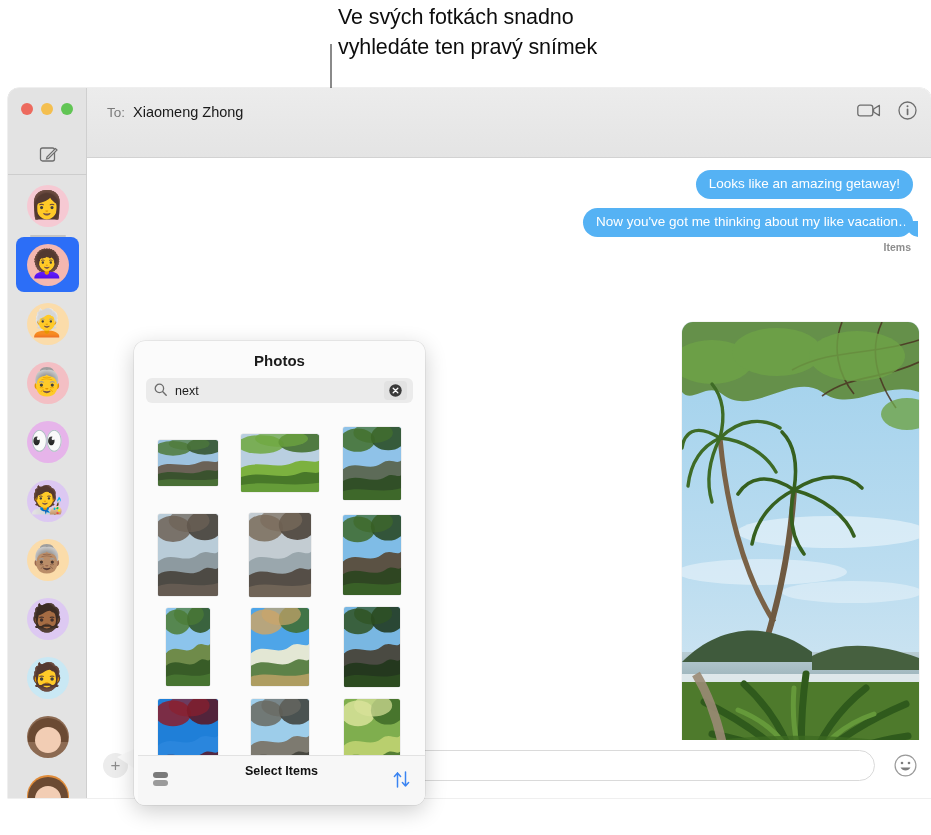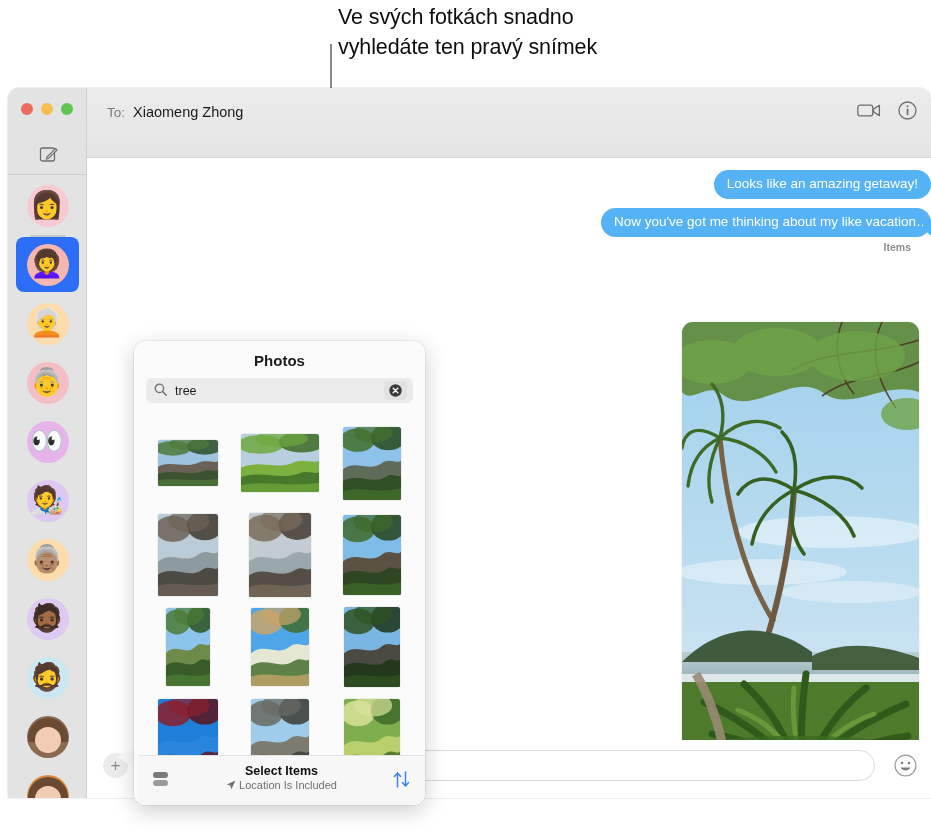--- a/index.html
+++ b/index.html
@@ -93,21 +93,21 @@
     font-size: 13.5px; color: #7b7b7b;
   }
   .to-name {
     position: absolute; left: 46px; top: 16px;
     font-size: 14.5px; color: #1a1a1a;
   }
   .tb-actions { position: absolute; right: 14px; top: 13px; display: flex; gap: 17px; align-items: center; }
 
   .thread { position: absolute; left: 0; top: 52px; right: 0; bottom: 58px; }
 
-  .bubble-row { display: flex; justify-content: flex-end; }
+  .bubble-row { display: flex; justify-content: flex-end; padding-right: 18px; }
   .bubble {
     position: relative;
     background: #55b2f4; color: #fff;
     border-radius: 16px;
     padding: 5px 13px 6px 13px;
     font-size: 13.5px; line-height: 18px;
     max-width: 330px; white-space: nowrap;
   }
   .bubble.tail::after {
     content: ""; position: absolute; right: -5px; bottom: 0;
@@ -411,21 +411,21 @@
   <div class="popover">
     <div class="pop-title">Photos</div>
     <div class="search-wrap">
       <div class="search-field">
         <span>
           <svg width="13" height="13" viewBox="0 0 13 13">
             <circle cx="5.4" cy="5.4" r="4.2" fill="none" stroke="#6c6c6c" stroke-width="1.3"></circle>
             <path d="M8.6 8.6 L12.2 12.2" stroke="#6c6c6c" stroke-width="1.4" stroke-linecap="round"></path>
           </svg>
         </span>
-        <span class="q">tree</span>
+        <span class="q">next</span>
         <span class="clear-btn">
           <svg width="13" height="13" viewBox="0 0 13 13">
             <circle cx="6.5" cy="6.5" r="6.2" fill="#3a3a3a"></circle>
             <path d="M4.2 4.2 L8.8 8.8 M8.8 4.2 L4.2 8.8" stroke="#ffffff" stroke-width="1.3" stroke-linecap="round"></path>
           </svg>
         </span>
       </div>
     </div>
 
     <div class="grid">
@@ -570,28 +570,20 @@
           </div>
         </div>
       </div>
 
     <div class="pop-footer">
       <div class="pf-left stack-icon">
         <span></span>
           <span></span>
       </div>
       <div class="pf-title">Select Items</div>
-      <div class="pf-sub">
-        <span>
-          <svg width="10" height="10" viewBox="0 0 10 10" style="vertical-align:-1px">
-            <path d="M9.4 0.6 L0.8 4.4 L4.2 5.6 L5.4 9.2 Z" fill="#6f6f6f"></path>
-          </svg>
-        </span>
-        <span>Location Is Included</span>
-      </div>
       <div class="pf-right">
         <svg width="19" height="19" viewBox="0 0 19 19">
           <path d="M5.5 17 L5.5 3 M5.5 3 L2.4 6.4 M5.5 3 L8.6 6.4" stroke="#3a84f2" stroke-width="1.5" fill="none" stroke-linecap="round" stroke-linejoin="round"></path>
           <path d="M13.5 2 L13.5 16 M13.5 16 L10.4 12.6 M13.5 16 L16.6 12.6" stroke="#3a84f2" stroke-width="1.5" fill="none" stroke-linecap="round" stroke-linejoin="round"></path>
         </svg>
       </div>
     </div>
   </div>
 </div>
 

